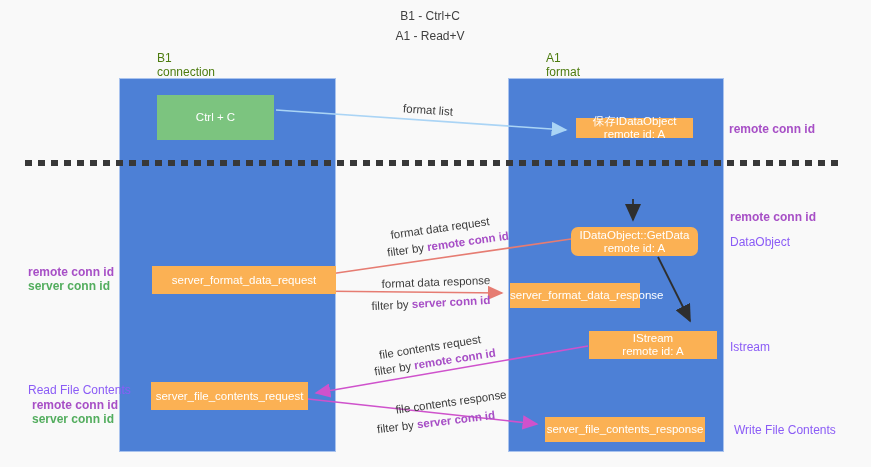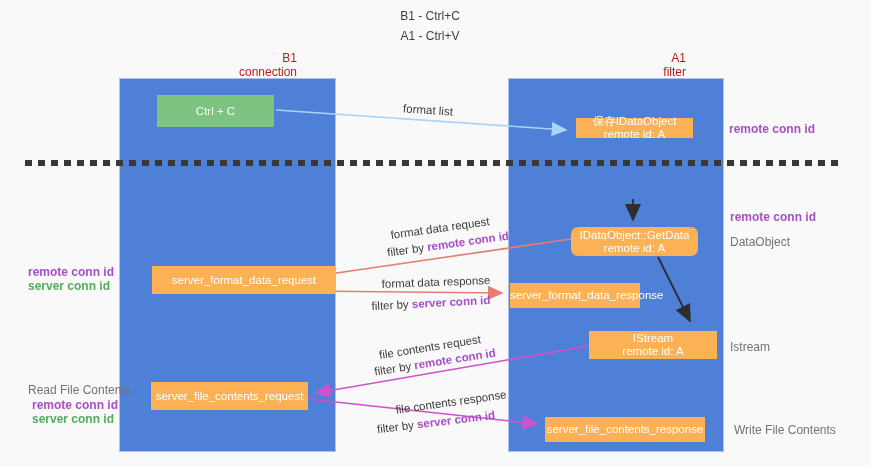--- a/index.html
+++ b/index.html
@@ -16,21 +16,21 @@
   }
   .title {
     position: absolute;
     left: 310px; top: 6px; width: 240px;
     text-align: center;
     font-size: 12px; line-height: 20px;
     color: #3f3f3f;
   }
   .col-header {
     position: absolute; width: 140px;
-    text-align: right; font-size: 12px; line-height: 14px; color: #b91c1c;
+    text-align: left; font-size: 12px; line-height: 14px; color: #4d7c0f;
   }
   .col-header.left { left: 157px; top: 51px; }
   .col-header.right { left: 546px; top: 51px; }
   .lifeline {
     position: absolute;
     top: 78px; height: 374px;
     background: #4d80d6;
     border: 1px solid #a9c3ee;
   }
   .lifeline.left  { left: 119px; width: 217px; }
@@ -38,31 +38,31 @@
   .box {
     position: absolute;
     color: #ffffff;
     font-size: 11.5px;
     text-align: center;
     display: flex; flex-direction: column; justify-content: center;
     line-height: 13px;
   }
   .box.green  { background: #7cc47f; }
   .box.orange { background: #fbb154; }
-  .b-ctrl-c    { left: 157px; top: 95px;  width: 117px; height: 32px; }
+  .b-ctrl-c    { left: 157px; top: 95px;  width: 117px; height: 45px; }
   .b-save-ido  { left: 576px; top: 118px; width: 117px; height: 20px; }
   .b-ctrl-v    { left: 574px; top: 172px; width: 119px; height: 26px; }
   .b-getdata   { left: 571px; top: 227px; width: 127px; height: 29px; border-radius: 7px; }
   .b-fmt-req   { left: 152px; top: 266px; width: 184px; height: 28px; }
   .b-fmt-resp  { left: 510px; top: 283px; width: 130px; height: 25px; }
   .b-istream   { left: 589px; top: 331px; width: 128px; height: 28px; }
   .b-file-req  { left: 151px; top: 382px; width: 157px; height: 28px; }
   .b-file-resp { left: 545px; top: 417px; width: 160px; height: 25px; }
 
-  .side-label { position: absolute; font-size: 12px; color: #737373; white-space: nowrap; }
+  .side-label { position: absolute; font-size: 12px; color: #8b5cf6; white-space: nowrap; }
   .purple { color: #a74fc6; font-weight: bold; }
   .greentx { color: #53ad5e; font-weight: bold; }
 
   .arrow-label {
     position: absolute;
     font-size: 11.5px; color: #3c3c3c; white-space: nowrap;
     transform-origin: center center;
   }
   .al-format-list { left: 428px; top: 110px; transform: translate(-50%,-50%) rotate(4deg); }
   .al-fdr        { left: 440px; top: 228px; transform: translate(-50%,-50%) rotate(-8deg); }
@@ -76,30 +76,30 @@
 
   svg.overlay { position: absolute; left: 0; top: 0; pointer-events: none; }
 </style>
 </head>
 <body>
 
 <div class="stage">
 
   <div class="title">
     <div>B1 - Ctrl+C</div>
-    <div>A1 - Ctrl+V</div>
+    <div>A1 - Read+V</div>
   </div>
 
   <div class="col-header left">
     <div>B1</div>
     <div>connection</div>
   </div>
   <div class="col-header right">
     <div>A1</div>
-    <div>filter</div>
+    <div>format</div>
   </div>
 
   <div class="lifeline left"></div>
   <div class="lifeline right"></div>
 
   <svg class="overlay" width="871" height="467" viewBox="0 0 871 467">
     <defs>
       <marker id="m-lblue" markerWidth="11" markerHeight="9" refX="9" refY="4.5" orient="auto">
         <path d="M0,0 L10,4.5 L0,9 z" fill="#aad4f5"></path>
       </marker>

